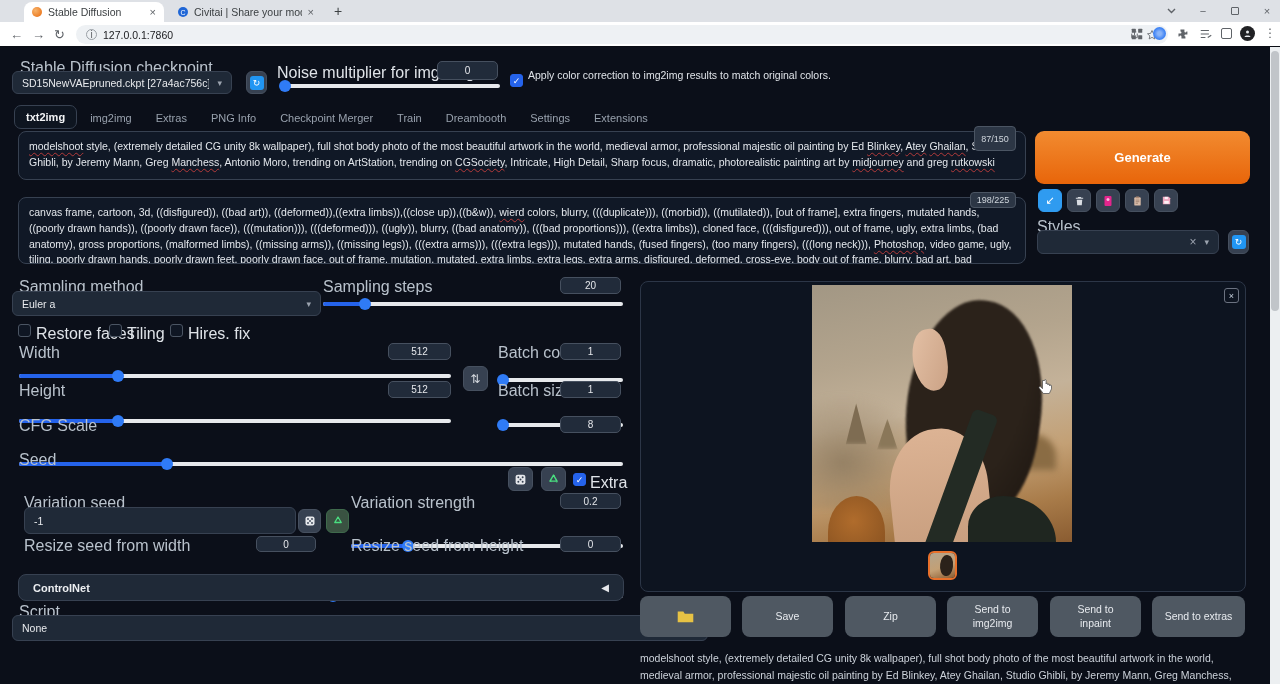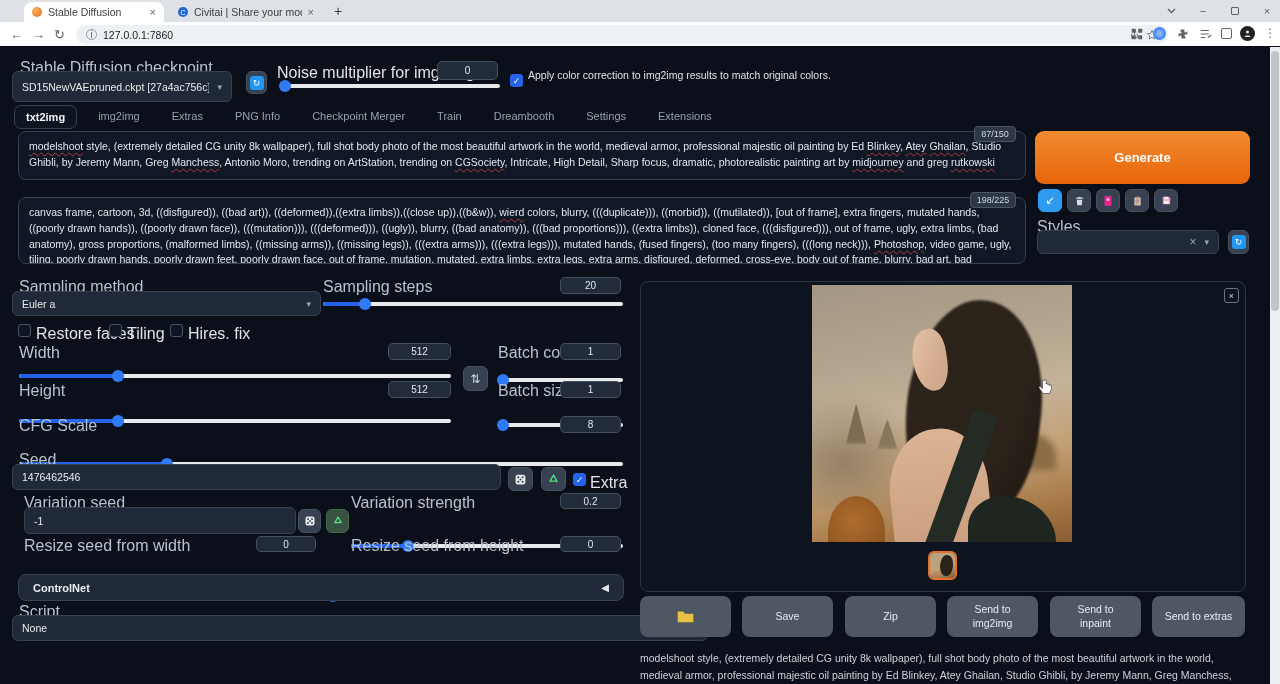--- a/index.html
+++ b/index.html
@@ -122,49 +122,49 @@
   <div class="abs" style="left:1221px; top:28px; width:11px; height:11px; border:1.5px solid #5f6368; border-radius:2px;"></div>
   <div class="abs" style="left:1240px; top:26px; width:15px; height:15px; border-radius:50%; background:#202124; display:flex; align-items:center; justify-content:center;">
     <svg width="9" height="9" viewBox="0 0 24 24">
         <circle cx="12" cy="8" r="4" fill="#e8eaed"></circle>
         <path d="M4 21c1-5 15-5 16 0z" fill="#e8eaed"></path>
       </svg>
   </div>
   <div class="abs" style="left:1264px; top:26px; color:#5f6368; font-size:12px;">⋮</div>
 
   <div class="abs lbl" style="left:20px; top:59px;">Stable Diffusion checkpoint</div>
-  <div class="abs dd" style="left:12px; top:71px; width:220px; height:31px;">
+  <div class="abs dd" style="left:12px; top:71px; width:220px; height:23px;">
     <span class="txt">SD15NewVAEpruned.ckpt [27a4ac756c]</span>
     <span class="caret">▾</span>
   </div>
   <div class="abs tool" style="left:246px; top:71px; width:21px; height:23px;">
     <span style="background:#2196f3; color:#fff; width:14px; height:14px; border-radius:3px; font-size:9px; display:flex; align-items:center; justify-content:center;">↻</span>
   </div>
   <div class="abs lbl" style="left:277px; top:64px; color:#dfe3e8;">Noise multiplier for img2img</div>
   <div class="abs numbox" style="left:437px; top:61px; width:61px; height:19px;">0</div>
   <div class="abs slider" style="left:281px; top:84px; width:219px;">
     <div class="fill" style="width:0%;"></div>
       <div class="knob" style="left:2%;"></div>
   </div>
   <span class="abs cb on" style="left:510px; top:74px;">✓</span>
   <div class="abs" style="left:528px; top:68px; width:330px; font-size:10.5px; color:#dfe3e8; line-height:1.45;">Apply color correction to img2img results to match original colors.</div>
 
-  <div class="abs" style="left:14px; top:105px; display:flex; align-items:flex-start; gap:10px;">
+  <div class="abs" style="left:14px; top:105px; display:flex; align-items:flex-end; gap:2px;">
     <span class="mtab active">txt2img</span>
     <span class="mtab">img2img</span>
     <span class="mtab">Extras</span>
     <span class="mtab">PNG Info</span>
     <span class="mtab">Checkpoint Merger</span>
     <span class="mtab">Train</span>
     <span class="mtab">Dreambooth</span>
     <span class="mtab">Settings</span>
     <span class="mtab">Extensions</span>
   </div>
 
-  <div class="abs counter" style="left:974px; top:126px; width:42px; height:16px;">87/150</div>
+  <div class="abs counter" style="left:974px; top:126px; width:42px; height:25px;">87/150</div>
   <div class="abs prompt" style="left:18px; top:131px; width:1008px; height:49px;"><span class="sq">modelshoot</span> style, (extremely detailed CG unity 8k wallpaper), full shot body photo of the most beautiful artwork in the world, medieval armor, professional majestic oil painting by Ed <span class="sq">Blinkey</span>, <span class="sq">Atey</span> <span class="sq">Ghailan</span>, Studio Ghibli, by Jeremy Mann, Greg <span class="sq">Manchess</span>, Antonio Moro, trending on ArtStation, trending on <span class="sq">CGSociety</span>, Intricate, High Detail, Sharp focus, dramatic, photorealistic painting art by <span class="sq">midjourney</span> and greg <span class="sq">rutkowski</span></div>
 
   <div class="abs counter" style="left:970px; top:192px; width:46px; height:16px;">198/225</div>
   <div class="abs prompt" style="left:18px; top:197px; width:1008px; height:67px;">canvas frame, cartoon, 3d, ((disfigured)), ((bad art)), ((deformed)),((extra limbs)),((close up)),((b&amp;w)), <span class="sq">wierd</span> colors, blurry, (((duplicate))), ((morbid)), ((mutilated)), [out of frame], extra fingers, mutated hands, ((poorly drawn hands)), ((poorly drawn face)), (((mutation))), (((deformed))), ((ugly)), blurry, ((bad anatomy)), (((bad proportions))), ((extra limbs)), cloned face, (((disfigured))), out of frame, ugly, extra limbs, (bad anatomy), gross proportions, (malformed limbs), ((missing arms)), ((missing legs)), (((extra arms))), (((extra legs))), mutated hands, (fused fingers), (too many fingers), (((long neck))), <span class="sq">Photoshop</span>, video game, ugly, tiling, poorly drawn hands, poorly drawn feet, poorly drawn face, out of frame, mutation, mutated, extra limbs, extra legs, extra arms, disfigured, deformed, cross-eye, body out of frame, blurry, bad art, bad anatomy, 3d render</div>
 
   <div class="abs" style="left:1035px; top:131px; width:215px; height:53px; border-radius:9px;
        background:linear-gradient(180deg,#f28b30,#e8650a); color:#fff; font-weight:bold; font-size:13px;
        display:flex; align-items:center; justify-content:center;">
     <span>Generate</span>
   </div>
@@ -260,23 +260,20 @@
   </div>
 
   <div class="abs lbl" style="left:19px; top:417px;">CFG Scale</div>
   <div class="abs numbox" style="left:560px; top:416px; width:61px; height:17px;">8</div>
   <div class="abs slider" style="left:19px; top:438px; width:604px;">
     <div class="fill" style="width:24.5%;"></div>
       <div class="knob" style="left:24.5%;"></div>
   </div>
 
   <div class="abs lbl" style="left:19px; top:451px;">Seed</div>
-  <div class="abs dd" style="left:12px; top:464px; width:489px; height:26px;">
-    <span class="txt">1476462546</span>
-  </div>
   <div class="abs tool" style="left:508px; top:467px; width:25px; height:24px;">
     <svg width="13" height="13" viewBox="0 0 24 24">
         <rect x="3" y="3" width="18" height="18" rx="4" fill="#e5e7eb"></rect>
         <circle cx="8" cy="8" r="1.8" fill="#374151"></circle>
         <circle cx="16" cy="8" r="1.8" fill="#374151"></circle>
         <circle cx="12" cy="12" r="1.8" fill="#374151"></circle>
         <circle cx="8" cy="16" r="1.8" fill="#374151"></circle>
         <circle cx="16" cy="16" r="1.8" fill="#374151"></circle>
       </svg>
   </div>

